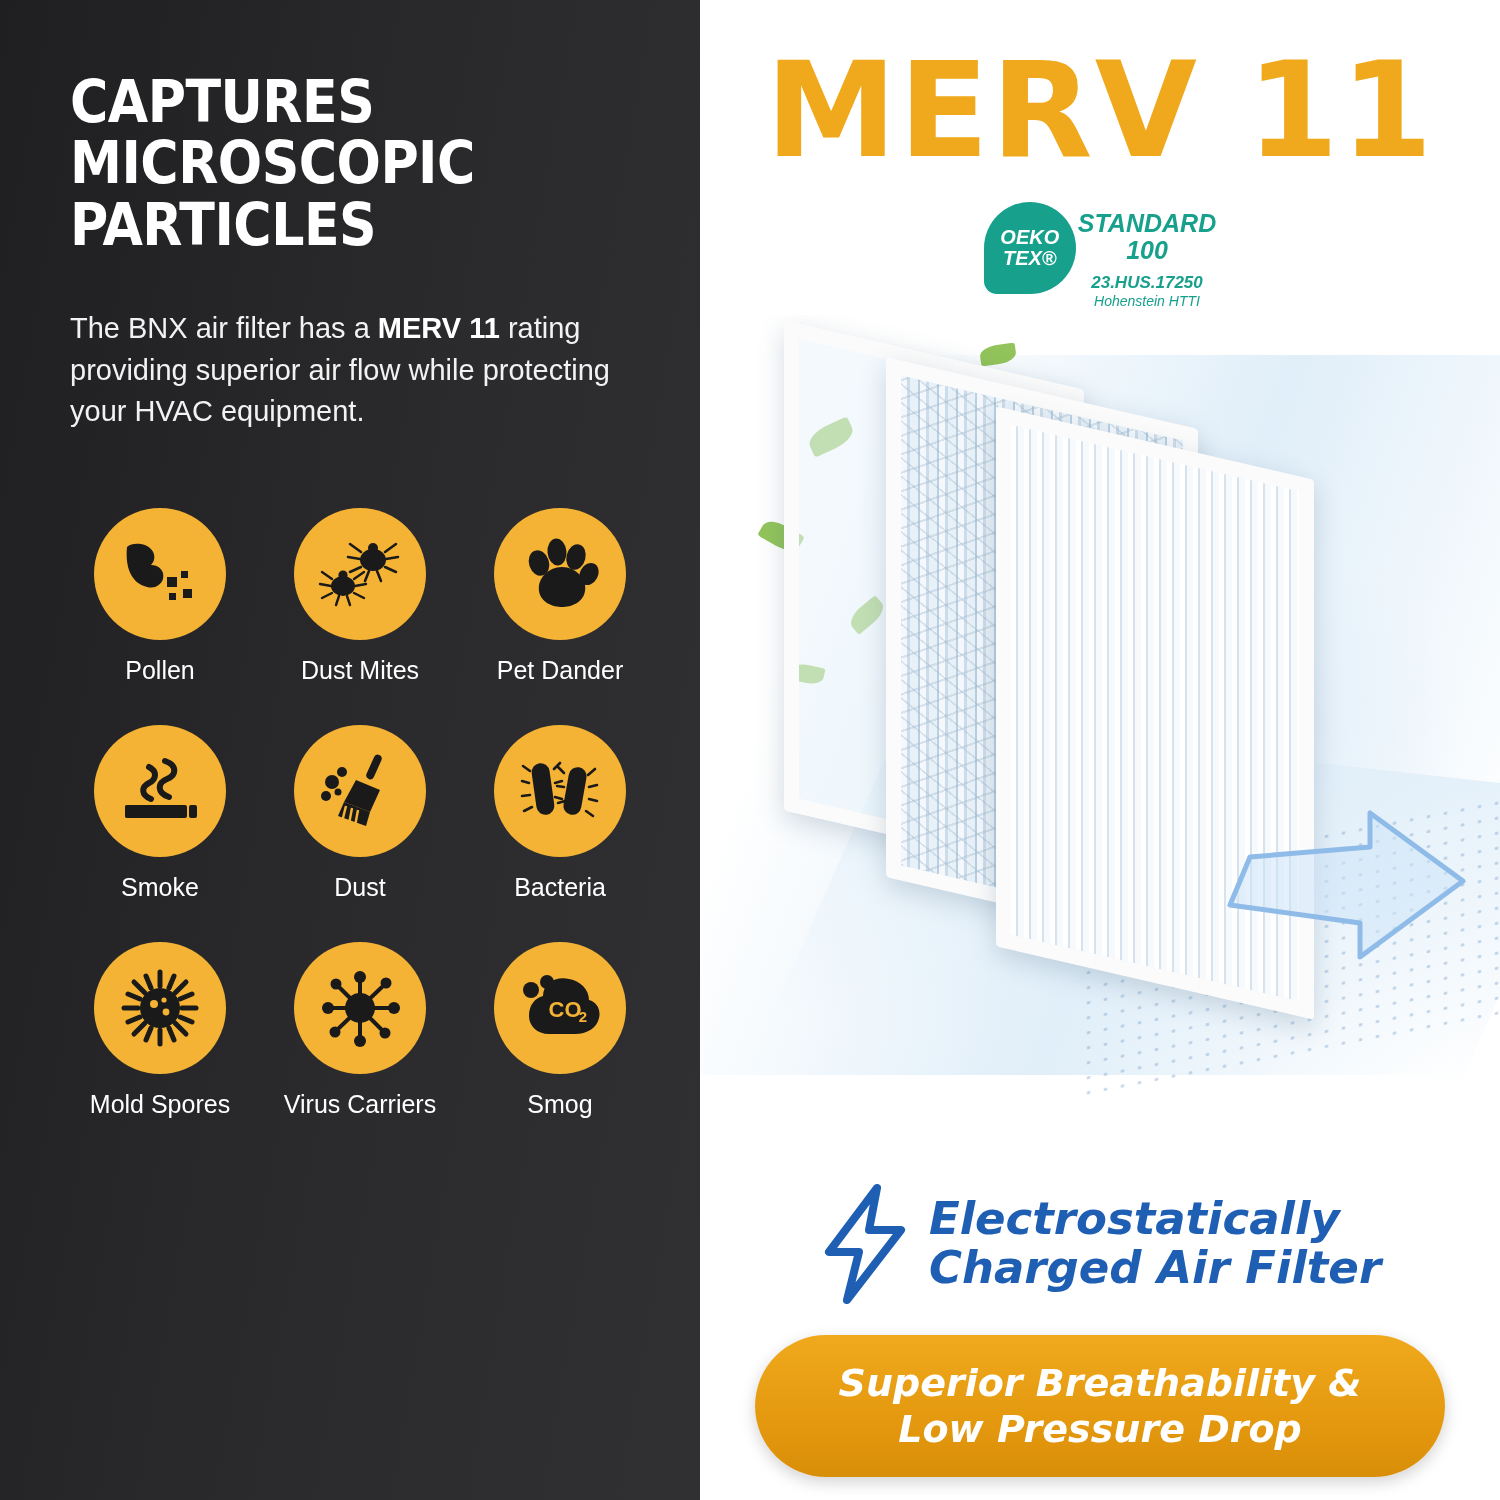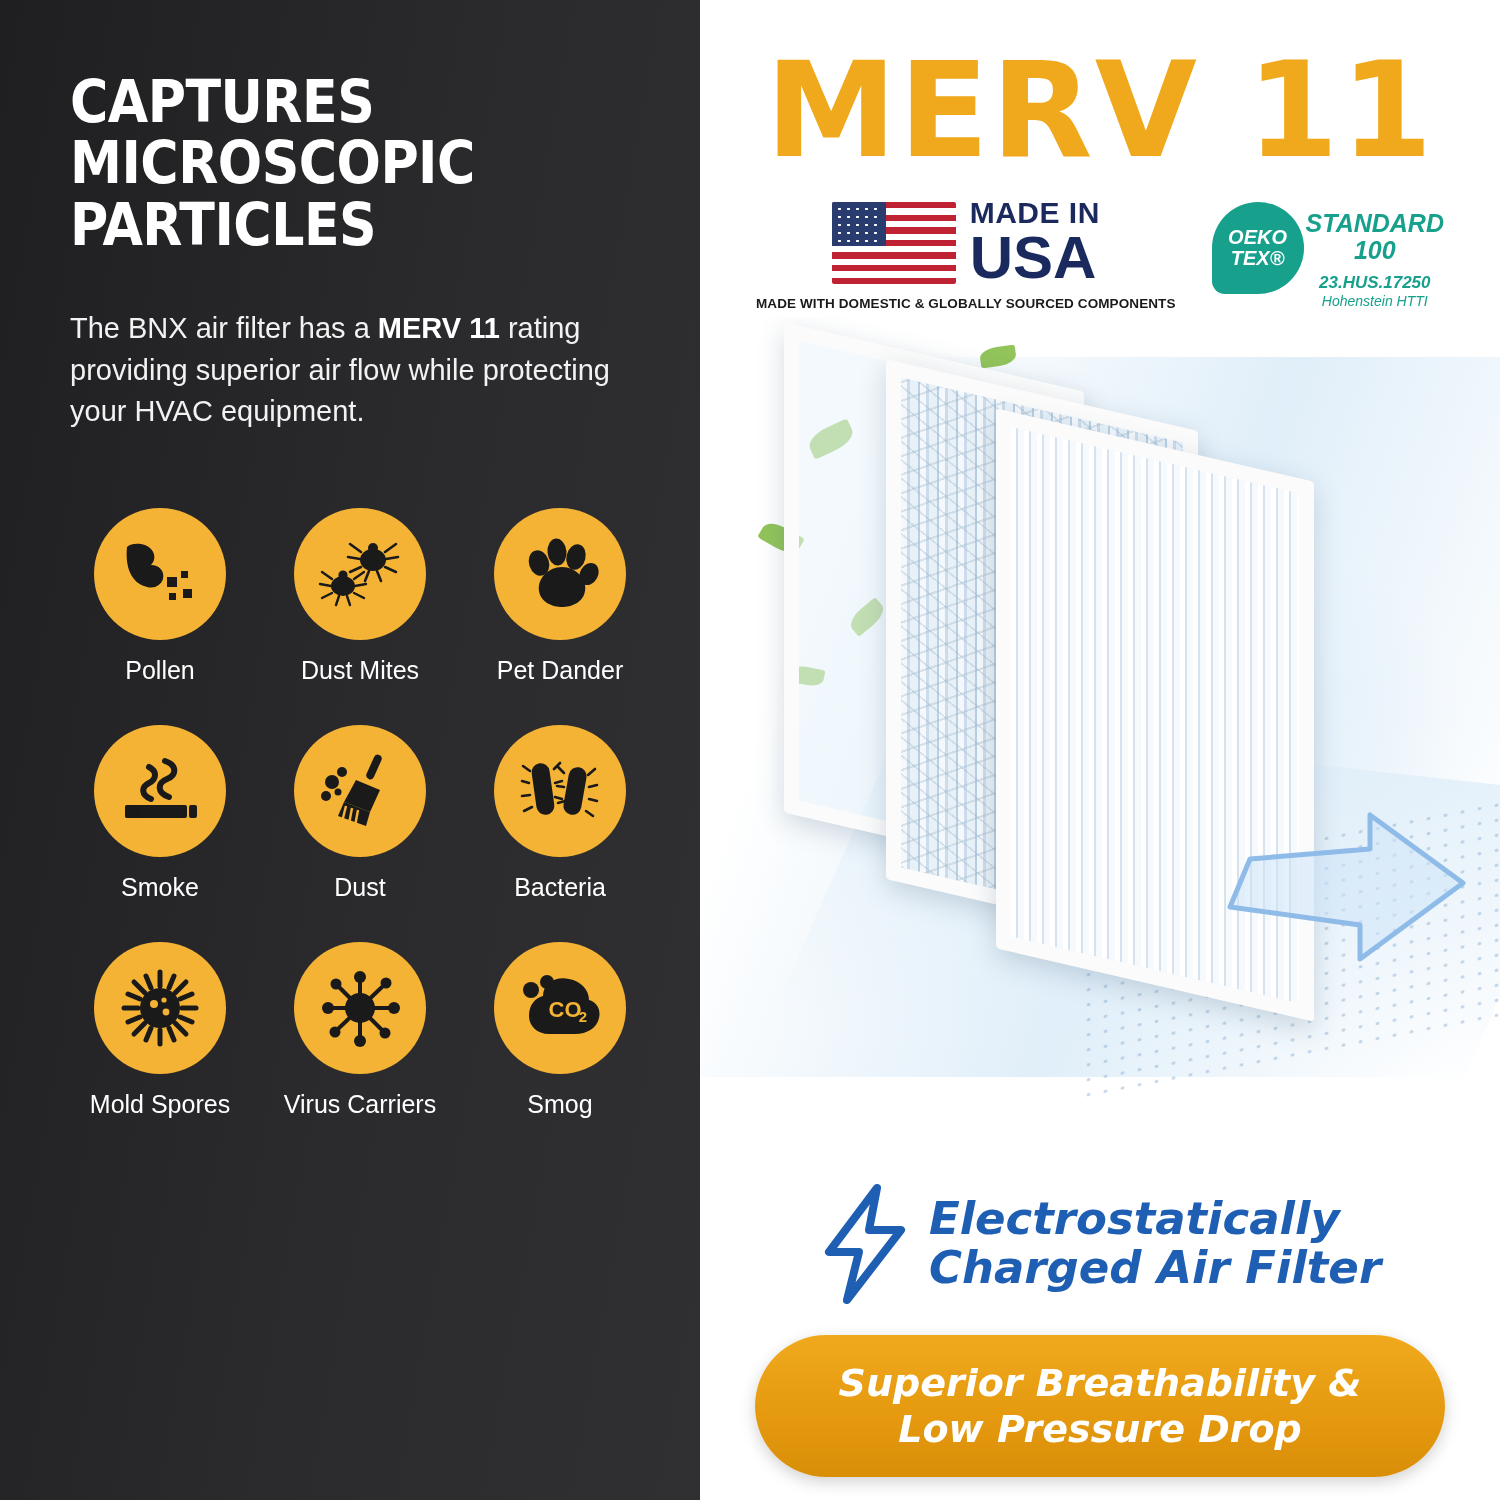--- a/index.html
+++ b/index.html
@@ -597,35 +597,20 @@
 
     </div>
   </div>
 
   <div class="right-panel">
 
     <div class="merv-title">MERV 11</div>
 
     <div class="badges">
 
-      <div class="usa-badge">
-        <div class="usa-row">
-          <div class="flag">
-            <div class="stripes"></div>
-            <div class="canton">
-                <div class="stars"></div>
-              </div>
-          </div>
-          <div class="made-in-usa">
-            <div class="made-in">MADE IN</div>
-            <div class="usa-word">USA</div>
-          </div>
-        </div>
-        <div class="usa-sub">MADE WITH DOMESTIC &amp; GLOBALLY SOURCED COMPONENTS</div>
-      </div>
 
       <div class="oeko-badge">
         <div class="oeko-leaf">
           <div>OEKO</div>
           <div class="tex-line">TEX®</div>
         </div>
         <div class="oeko-text">
           <div class="standard">STANDARD</div>
           <div class="standard">100</div>
           <div class="cert-no">23.HUS.17250</div>

